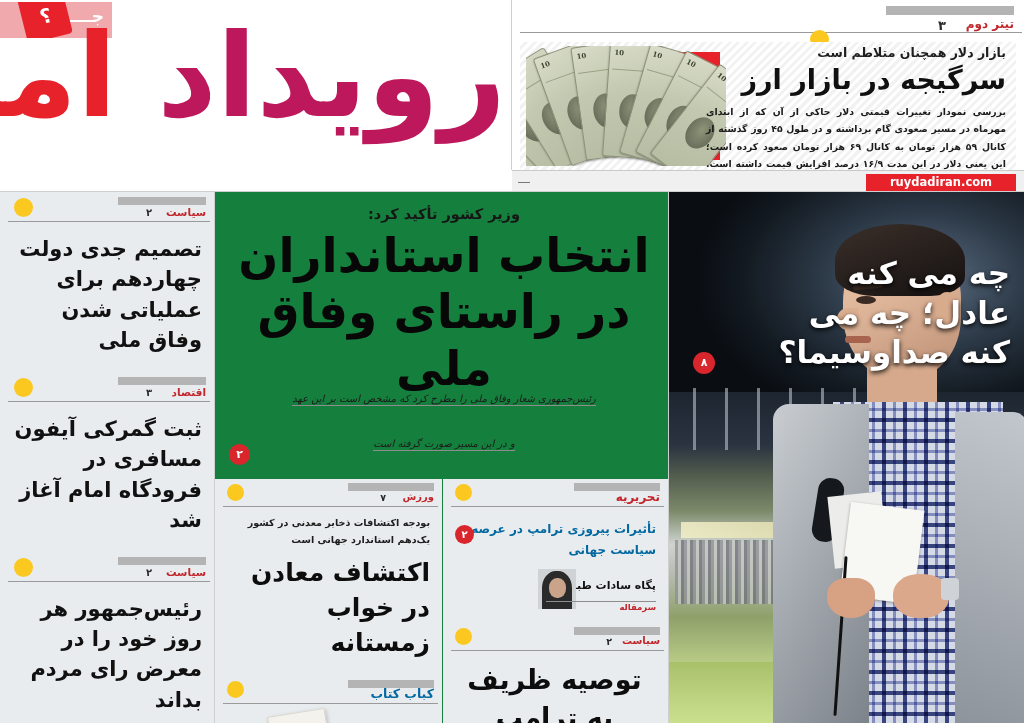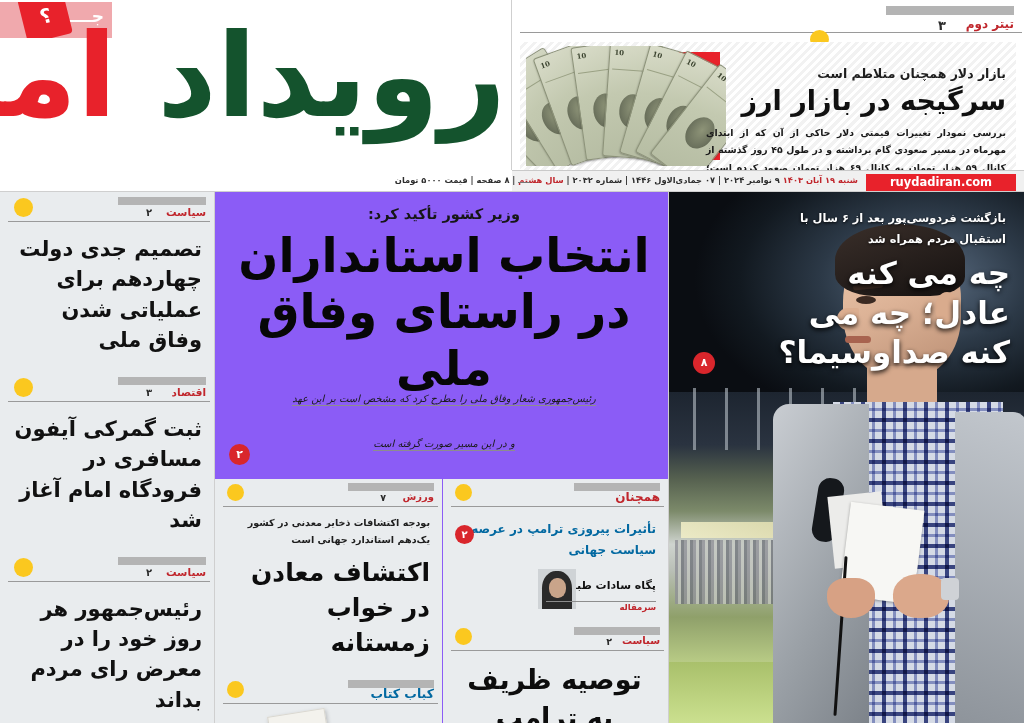--- a/index.html
+++ b/index.html
@@ -32,21 +32,21 @@
   .logo{
     position:absolute;right:6px;top:2px;width:500px;height:178px;
     direction:rtl;text-align:right;line-height:1;
   }
   .logo-text{
     font-family:"DejaVu Sans","Liberation Sans",sans-serif;
     font-size:116px;font-weight:bold;white-space:nowrap;
     letter-spacing:-6px;
     position:absolute;right:0;top:16px;
   }
-  .logo-black{color:#14532d;}
+  .logo-black{color:#be185d;}
   .logo-red{color:#e8222b;}
 
   
   .top-right{position:absolute;left:512px;top:0;width:512px;height:190px;background:#fff;}
   .tr-label-row{
     position:absolute;right:8px;top:6px;width:200px;height:34px;direction:rtl;
   }
   .tr-graybar{position:absolute;right:2px;top:0;width:128px;height:9px;background:#b4b4b4;}
   .tr-label{
     position:absolute;right:2px;top:11px;color:#c0262c;font-size:12px;font-weight:bold;
@@ -58,21 +58,21 @@
   .tr-rule{position:absolute;left:8px;right:2px;top:32px;height:1px;background:#9a9a9a;}
   .tr-dot{
     position:absolute;left:298px;top:30px;width:19px;height:19px;border-radius:50%;
     background:#fbc81f;
   }
   .currency-panel{
     position:absolute;left:8px;top:42px;width:496px;height:128px;
     background:repeating-linear-gradient(-45deg,#ffffff 0 3px,#f2f2f2 3px 6px);
     border:0;overflow:hidden;
   }
-  .cp-text{position:absolute;right:10px;top:24px;width:300px;direction:rtl;text-align:right;}
+  .cp-text{position:absolute;right:10px;top:3px;width:300px;direction:rtl;text-align:right;}
   .cp-kicker{font-size:12.5px;color:#1d1d1d;font-weight:600;margin-bottom:5px;}
   .cp-title{font-size:27px;color:#101010;font-weight:bold;letter-spacing:-1px;line-height:1.12;}
   .cp-body{
     margin-top:8px;font-size:9.3px;line-height:1.85;color:#1a1a1a;font-weight:bold;
     text-align:justify;direction:rtl;
   }
   .cp-photo{
     position:absolute;left:6px;top:4px;width:200px;height:120px;overflow:hidden;
   }
   .cp-photo .redblock{
@@ -133,21 +133,21 @@
     position:absolute;left:14px;top:6px;width:19px;height:19px;border-radius:50%;background:#fbc81f;
   }
   .si-rule{position:absolute;left:8px;right:4px;top:29px;height:1px;background:#9a9a9a;}
   .si-title{
     direction:rtl;text-align:right;padding:12px 12px 0 10px;
     font-size:21px;font-weight:bold;color:#111;line-height:1.45;letter-spacing:-.5px;
   }
   .si-spacer{height:16px;}
 
   
-  .center{position:absolute;left:215px;top:192px;width:453px;height:531px;background:#8b5cf6;}
+  .center{position:absolute;left:215px;top:192px;width:453px;height:531px;background:#15803d;}
   .lead-kicker{
     position:absolute;right:14px;top:14px;width:420px;text-align:center;direction:rtl;
     font-size:14.5px;color:#161616;font-weight:600;
   }
   .lead-title{
     position:absolute;right:8px;top:36px;width:432px;text-align:center;direction:rtl;
     font-size:47px;font-weight:bold;color:#070707;line-height:1.2;letter-spacing:-2px;
   }
   .lead-body{
     position:absolute;right:10px;top:196px;width:428px;direction:rtl;text-align:center;
@@ -387,29 +387,20 @@
       <div class="cp-text">
         <div class="cp-kicker">بازار دلار همچنان متلاطم است</div>
         <div class="cp-title">سرگیجه در بازار ارز</div>
         <div class="cp-body">بررسی نمودار تغییرات قیمتی دلار حاکی از آن که از ابتدای مهرماه در مسیر صعودی گام برداشته و در طول ۴۵ روز گذشته از کانال ۵۹ هزار تومان به کانال ۶۹ هزار تومان صعود کرده است؛ این یعنی دلار در این مدت ۱۶/۹ درصد افزایش قیمت داشته است. آن طور که گزارش‌ها نشان می‌دهد...</div>
       </div>
     </div>
   </div>
 
   <div class="datebar">
     <div class="date-site">ruydadiran.com</div>
-    <div class="date-text">
-      <b>شنبه ۱۹ آبان ۱۴۰۳</b>
-      <span>۹ نوامبر ۲۰۲۴</span> |
-      <span>۰۷ جمادی‌الاول ۱۴۴۶</span> |
-      <span>شماره ۲۰۳۲</span> |
-      <b>سال هشتم</b> |
-      <span>۸ صفحه</span> |
-      <span>قیمت ۵۰۰۰ تومان</span>
-    </div>
     <div class="date-dash"></div>
   </div>
 
   <div class="vline" style="left:511px;top:0;height:170px;"></div>
   <div class="vline" style="left:214px;top:192px;height:531px;"></div>
   <div class="vline" style="left:668px;top:192px;height:531px;"></div>
   <div class="hline" style="left:0;top:191px;width:1024px;"></div>
   <div class="hline" style="left:215px;top:478px;width:453px;"></div>
   <div class="vline" style="left:442px;top:479px;height:244px;"></div>
 
@@ -498,21 +489,21 @@
     </div>
 
   </div>
 
   <div class="colbox" style="left:443px;top:479px;width:225px;height:244px;">
 
     <div style="position:relative;">
       <div class="cb-head">
         <div class="cb-dot"></div>
         <div class="cb-graybar"></div>
-        <div class="cb-label red" style="font-size:12px;top:11px;">همچنان</div>
+        <div class="cb-label red" style="font-size:12px;top:11px;">تحریریه</div>
         <div class="cb-rule"></div>
       </div>
       <div class="ed-title">تأثیرات پیروزی ترامپ در عرصه سیاست جهانی</div>
       <div class="ed-author-row">
         <div class="ed-author">پگاه سادات طباطباء</div>
         <div class="ed-avatar">
           <div class="hair"></div>
           <div class="face"></div>
         </div>
         <div class="ed-subrule"></div>
@@ -563,18 +554,17 @@
       <div class="ps-jacket-r"></div>
       <div class="ps-mic"></div>
       <div class="ps-papers2"></div>
       <div class="ps-papers"></div>
       <div class="ps-miccord"></div>
       <div class="ps-hand1"></div>
       <div class="ps-hand2"></div>
       <div class="ps-watch"></div>
     </div>
 
-    <div class="ps-kicker">بازگشت فردوسی‌پور بعد از ۶ سال با استقبال مردم همراه شد</div>
     <div class="ps-title">چه می کنه عادل؛ چه می کنه صداوسیما؟</div>
     <div class="ps-badge">۸</div>
   </div>
 
 </div>
 
 </body></html>

